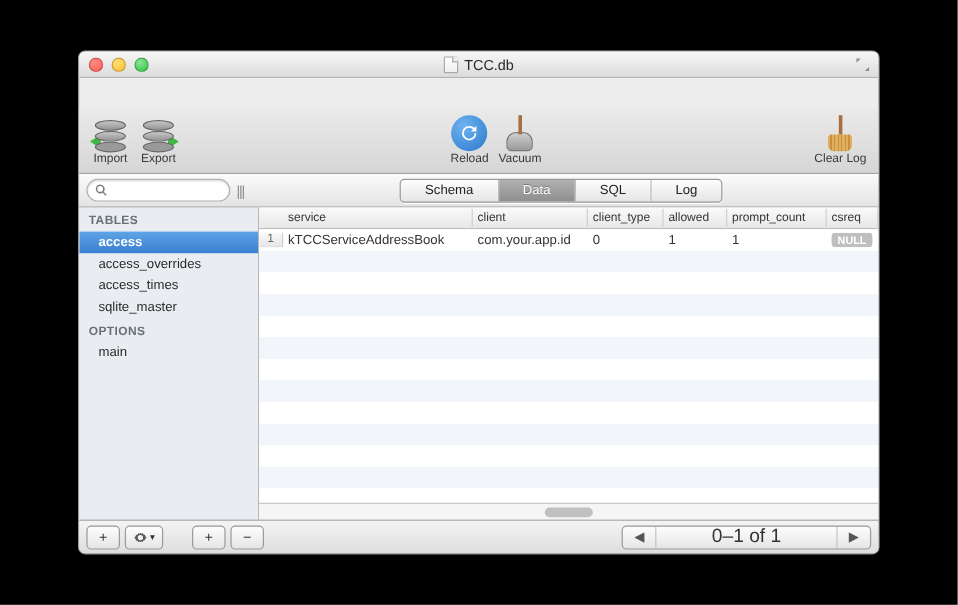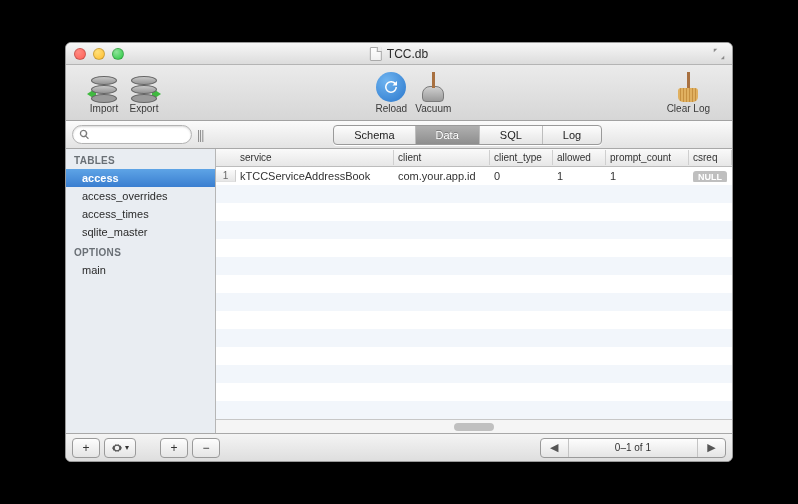--- a/index.html
+++ b/index.html
@@ -65,22 +65,23 @@
   .expand-icon {
     position:absolute; right:6px; top:4px;
     width:14px; height:14px; color:#8a8a8a;
   }
   .toolbar {
     height: 56px;
     background: linear-gradient(to bottom,#ebebeb,#d6d6d6);
     border-bottom: 1px solid #a2a2a2;
     display: flex;
     align-items: center;
-    padding: 0 18px;
+    padding: 0 6px;
     position: relative;
+    margin-top: 24px;
   }
   .tb-item {
     display:flex; flex-direction:column; align-items:center;
     margin: 0 4px;
     font-size: 10px; color:#3a3a3a;
   }
   .tb-spacer { flex:1; }
   .tb-icon { width:32px; height:32px; display:flex;align-items:center;justify-content:center; }
   .db-cyl {
     width:26px; height:22px; position:relative;
@@ -236,21 +237,21 @@
     display:flex; align-items:center; margin-left:auto;
     border:1px solid #9a9a9a; border-radius:4px; overflow:hidden;
     background:linear-gradient(to bottom,#fdfdfd,#e5e5e5);
     height:20px;
   }
   .pager .pbtn{
     width:28px; height:100%; display:flex;align-items:center;justify-content:center;
     border-right:1px solid #c4c4c4; cursor:pointer; color:#555;
   }
   .pager .pbtn:last-child{border-right:none;border-left:1px solid #c4c4c4;}
-  .pager .pinfo{ padding:0 46px; font-size:10px; color:#333; }
+  .pager .pinfo{ padding:0 46px; font-size:16px; color:#333; }
   .footer .left-group{display:flex;gap:4px;}
   .footer .mid-group{display:flex;gap:4px; margin-left:18px;}
 </style>
 </head>
 <body>
 
 <div class="window">
 
   <div class="titlebar">
     <div class="traffic">

